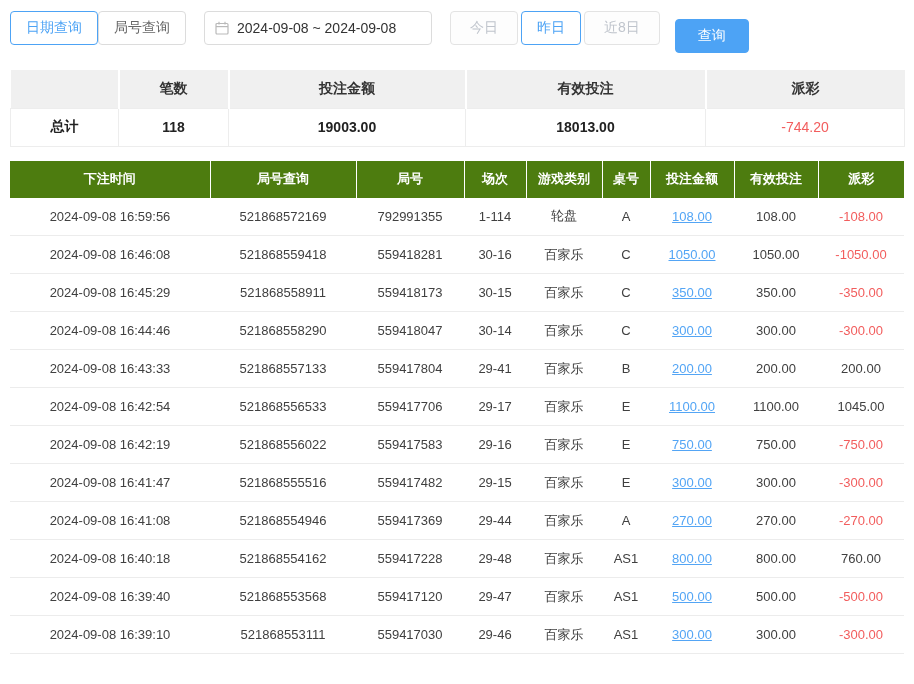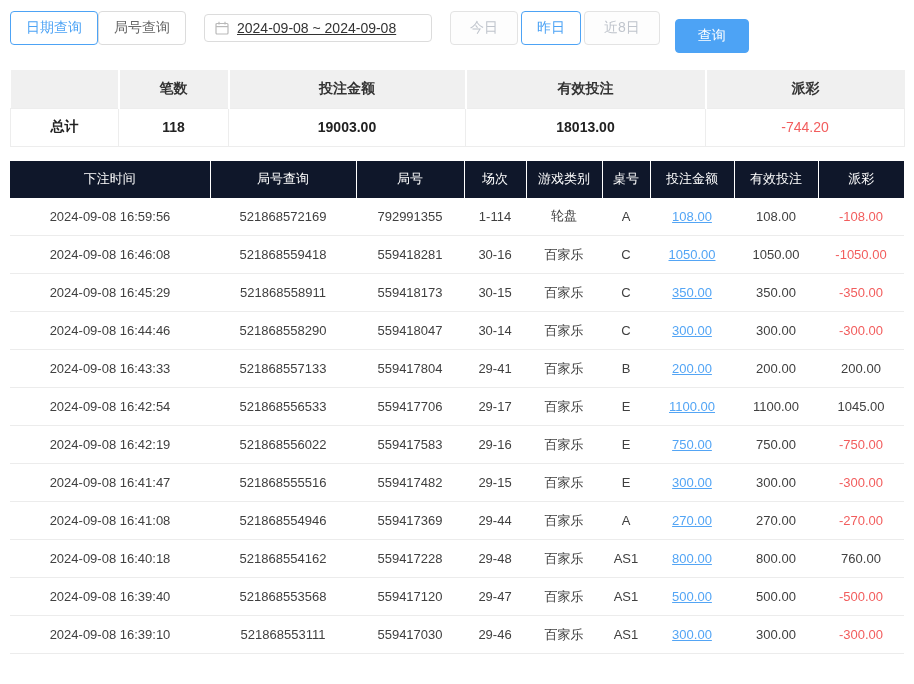--- a/index.html
+++ b/index.html
@@ -22,44 +22,44 @@
   .btn-outline-blue { border: 1px solid #4da3f5; color: #4da3f5; padding: 0 15px; }
   .btn-outline-gray { border: 1px solid #dcdcdc; color: #666; padding: 0 15px; }
   .btn-light { border: 1px solid #e3e3e3; color: #bfc4cc; padding: 0 19px; background: #fdfdfd; }
   .btn-primary { border: 1px solid #4da3f5; background: #4da3f5; color: #fff; padding: 0 22px; margin-top: 15px; }
   .gap-sm { }
   .gap-md { margin-left: 18px; }
   .gap-grp { margin-left: 3px; }
   .gap-lg { margin-left: 15px; }
 
   .date-input {
-    margin-left: 18px; height: 28px; width: 228px;
+    margin-left: 18px; height: 34px; width: 228px;
     border: 1px solid #dcdcdc; border-radius: 4px; background: #fff;
     display: inline-flex; align-items: center; padding: 0 10px;
-    font-size: 14px; color: #333; cursor: pointer; text-decoration: underline;
+    font-size: 14px; color: #333; cursor: pointer;
   }
   .date-input .cal { display: inline-flex; margin-right: 8px; }
 
   
   table { border-collapse: collapse; table-layout: fixed; width: 894px; }
   .summary-table { margin-bottom: 14px; }
   .summary-table th {
     background: #f0f0f0; height: 38px; font-size: 14px; font-weight: bold; color: #333;
     text-align: center; border-right: 2px solid #fff;
   }
   .summary-table th:last-child { border-right: none; }
   .summary-table td {
     height: 38px; text-align: center; font-size: 14px; font-weight: bold; color: #222;
     border: 1px solid #ededed; background: #fff;
   }
   .summary-table td.neg { color: #f25d5d; font-weight: normal; }
 
   
   .bet-table thead th {
-    background: #0f172a; color: #fff; font-size: 13px; font-weight: normal;
+    background: #4d7c0f; color: #fff; font-size: 13px; font-weight: bold;
     height: 37px; text-align: center; border-right: 1px solid #fff;
   }
   .bet-table thead th:last-child { border-right: none; }
   .bet-table tbody td {
     height: 38px; text-align: center; font-size: 13px; color: #404040;
     border-bottom: 1px solid #ececec; background: #fff;
     overflow: hidden; white-space: nowrap;
   }
   .bet-table tbody td.link {
     color: #53a5f5; text-decoration: underline; cursor: pointer;

